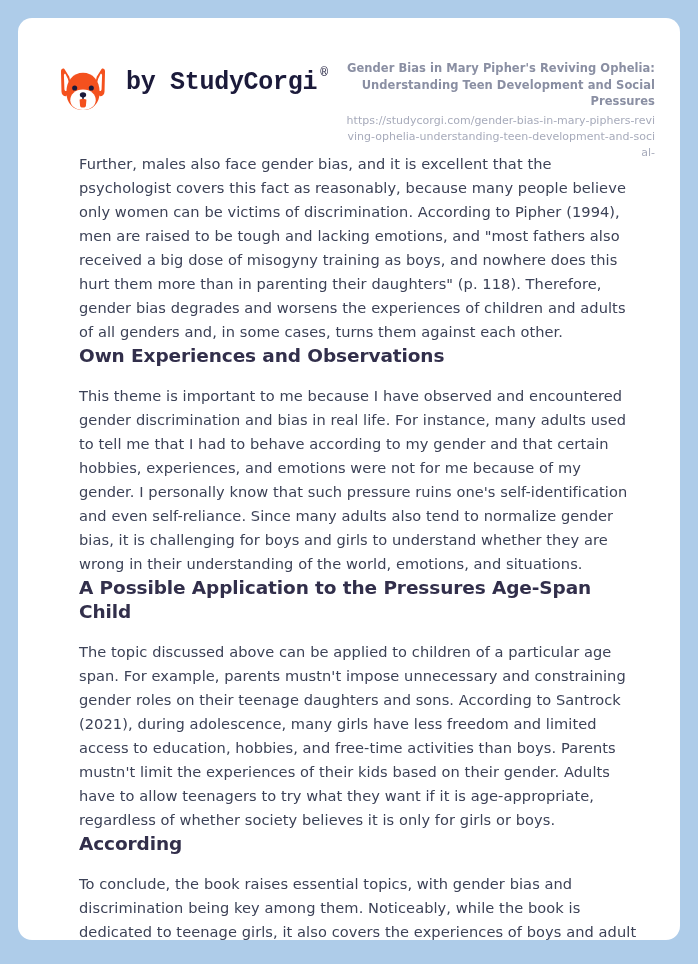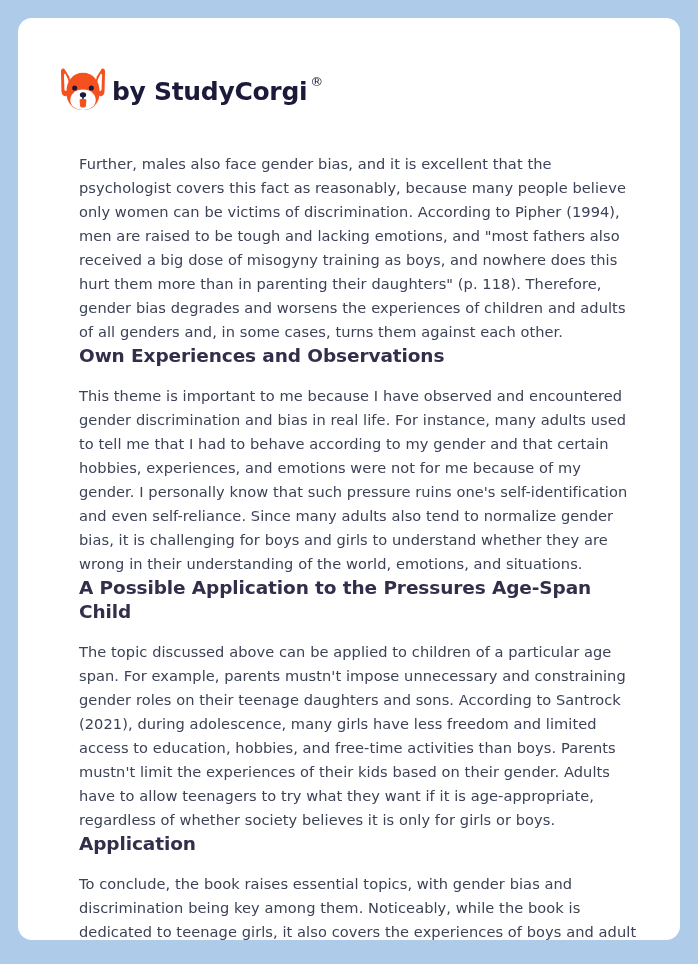--- a/index.html
+++ b/index.html
@@ -32,24 +32,25 @@
   .doc-header {
     display: flex;
     align-items: flex-start;
     justify-content: space-between;
     padding: 42px 25px 0 40px;
     height: 112px;
   }
 
   .brand {
     display: flex;
-    align-items: center;
-    gap: 4px;
+    align-items: flex-start;
+    gap: 18px;
     flex: 0 0 auto;
     padding-top: 6px;
+    font-family: Liberation Mono, monospace;
   }
 
   .corgi-logo {
     width: 50px;
     height: 46px;
     flex: 0 0 auto;
     display: block;
   }
 
   .brand-name {
@@ -149,25 +150,29 @@
 
           <path d="M43 69 C43 67 57 67 57 69 L56 81 C56 86 44 86 44 81 Z" fill="#f4511e"></path>
         </svg>
       </span>
       <span class="brand-name">
         <span>by StudyCorgi</span>
           <span class="brand-reg">®</span>
       </span>
     </div>
 
+    <div class="header-meta">
+      <div class="header-title">Gender Bias in Mary Pipher's Reviving Ophelia: Understanding Teen Development and Social Pressures</div>
+      <div class="header-url">https://studycorgi.com/gender-bias-in-mary-piphers-reviving-ophelia-understanding-teen-development-and-social-</div>
+    </div>
   </div>
 
   <div class="doc-body">
       <p class="block">Further, males also face gender bias, and it is excellent that the psychologist covers this fact as reasonably, because many people believe only women can be victims of discrimination. According to Pipher (1994), men are raised to be tough and lacking emotions, and "most fathers also received a big dose of misogyny training as boys, and nowhere does this hurt them more than in parenting their daughters" (p. 118). Therefore, gender bias degrades and worsens the experiences of children and adults of all genders and, in some cases, turns them against each other.</p>
       <h2 class="block">Own Experiences and Observations</h2>
       <p class="block">This theme is important to me because I have observed and encountered gender discrimination and bias in real life. For instance, many adults used to tell me that I had to behave according to my gender and that certain hobbies, experiences, and emotions were not for me because of my gender. I personally know that such pressure ruins one's self-identification and even self-reliance. Since many adults also tend to normalize gender bias, it is challenging for boys and girls to understand whether they are wrong in their understanding of the world, emotions, and situations.</p>
       <h2 class="block">A Possible Application to the Pressures Age-Span Child</h2>
       <p class="block">The topic discussed above can be applied to children of a particular age span. For example, parents mustn't impose unnecessary and constraining gender roles on their teenage daughters and sons. According to Santrock (2021), during adolescence, many girls have less freedom and limited access to education, hobbies, and free-time activities than boys. Parents mustn't limit the experiences of their kids based on their gender. Adults have to allow teenagers to try what they want if it is age-appropriate, regardless of whether society believes it is only for girls or boys.</p>
-      <h2 class="block">Application</h2>
+      <h2 class="block">According</h2>
       <p class="block">To conclude, the book raises essential topics, with gender bias and discrimination being key among them. Noticeably, while the book is dedicated to teenage girls, it also covers the experiences of boys and adult men, highlighting the males to eliminate</p>
     </div>
 
 </div>
 
 </body></html>

